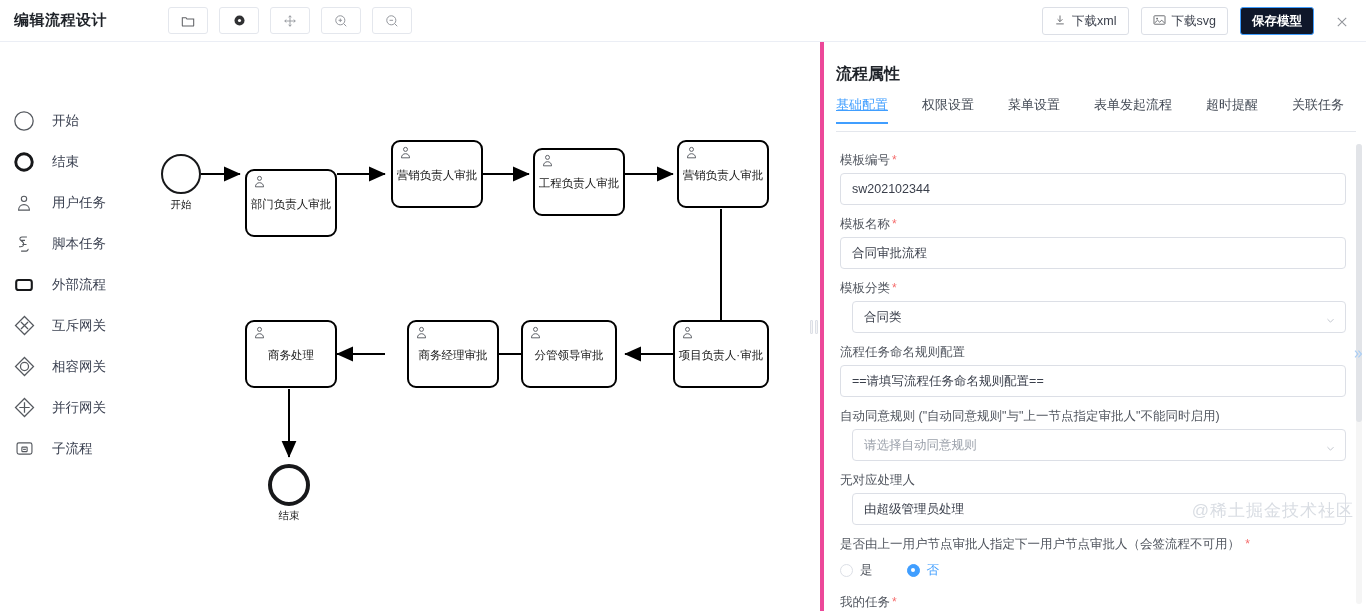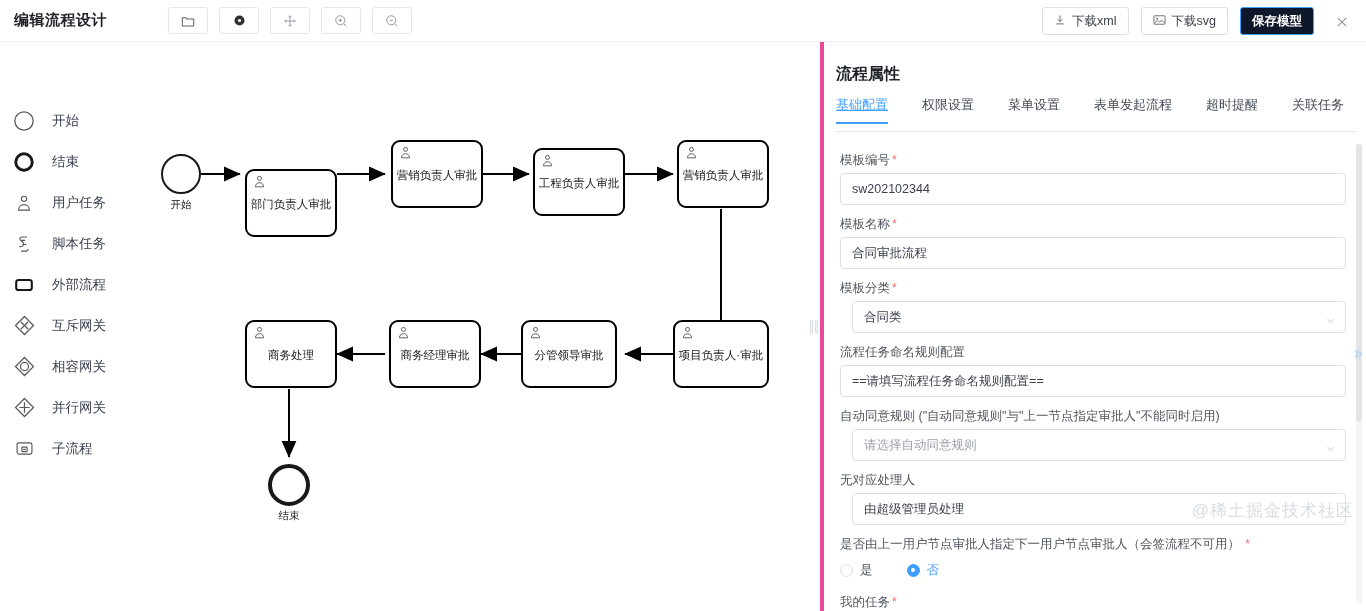--- a/index.html
+++ b/index.html
@@ -395,21 +395,21 @@
     <div class="node" style="left:105px; top:278px;">
       <span class="task-ico">
         <svg width="15" height="15" viewBox="0 0 24 24" fill="none" stroke="#55595f" stroke-width="1.5">
           <circle cx="12" cy="7" r="3.2"></circle>
             <path d="M5.5 20.5c0-4 2.9-6.6 6.5-6.6s6.5 2.6 6.5 6.6z"></path>
         </svg>
       </span>
       <div class="node-label">商务处理</div>
     </div>
 
-    <div class="node" style="left:249px; top:278px;padding-left:36px;">
+    <div class="node" style="left:267px; top:278px;padding-left:36px;">
       <span class="task-ico">
         <svg width="15" height="15" viewBox="0 0 24 24" fill="none" stroke="#55595f" stroke-width="1.5">
           <circle cx="12" cy="7" r="3.2"></circle>
             <path d="M5.5 20.5c0-4 2.9-6.6 6.5-6.6s6.5 2.6 6.5 6.6z"></path>
         </svg>
       </span>
       <div class="node-label">商务经理审批</div>
     </div>
 
     <div class="node" style="left:381px; top:278px; width:96px;">

